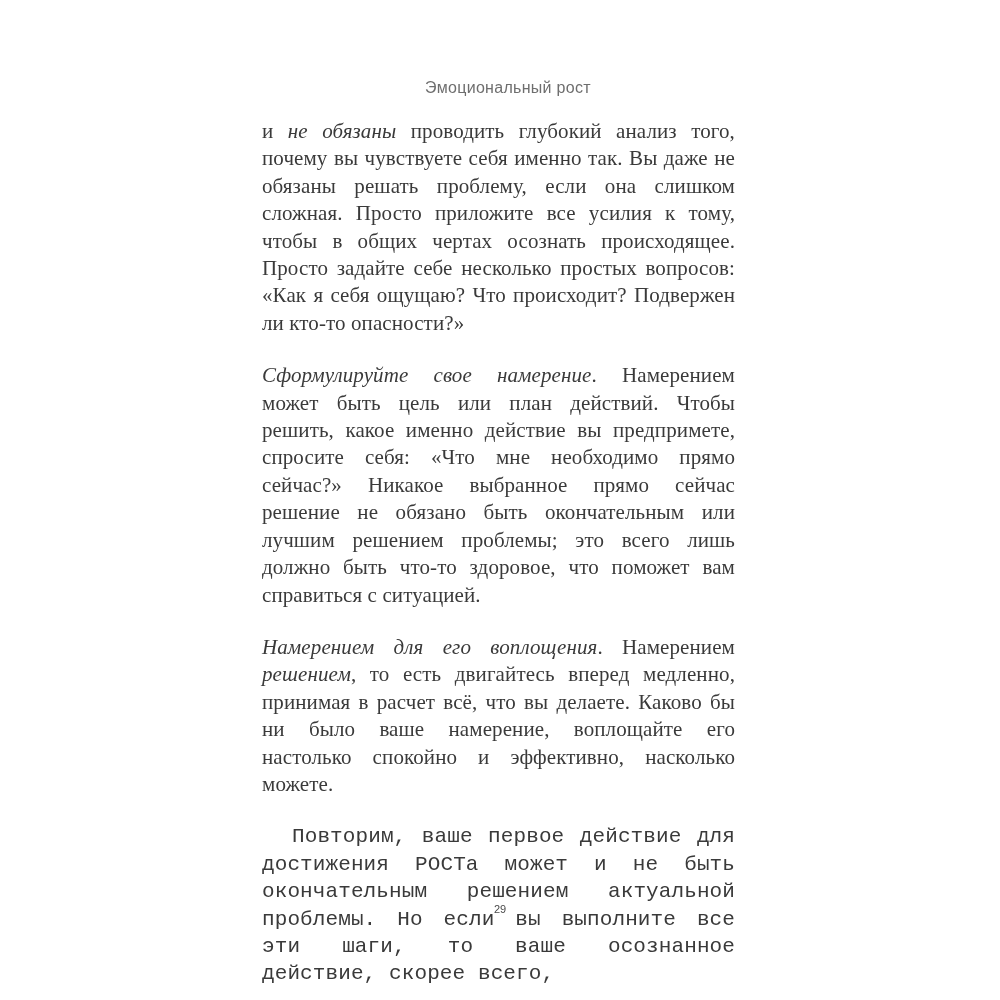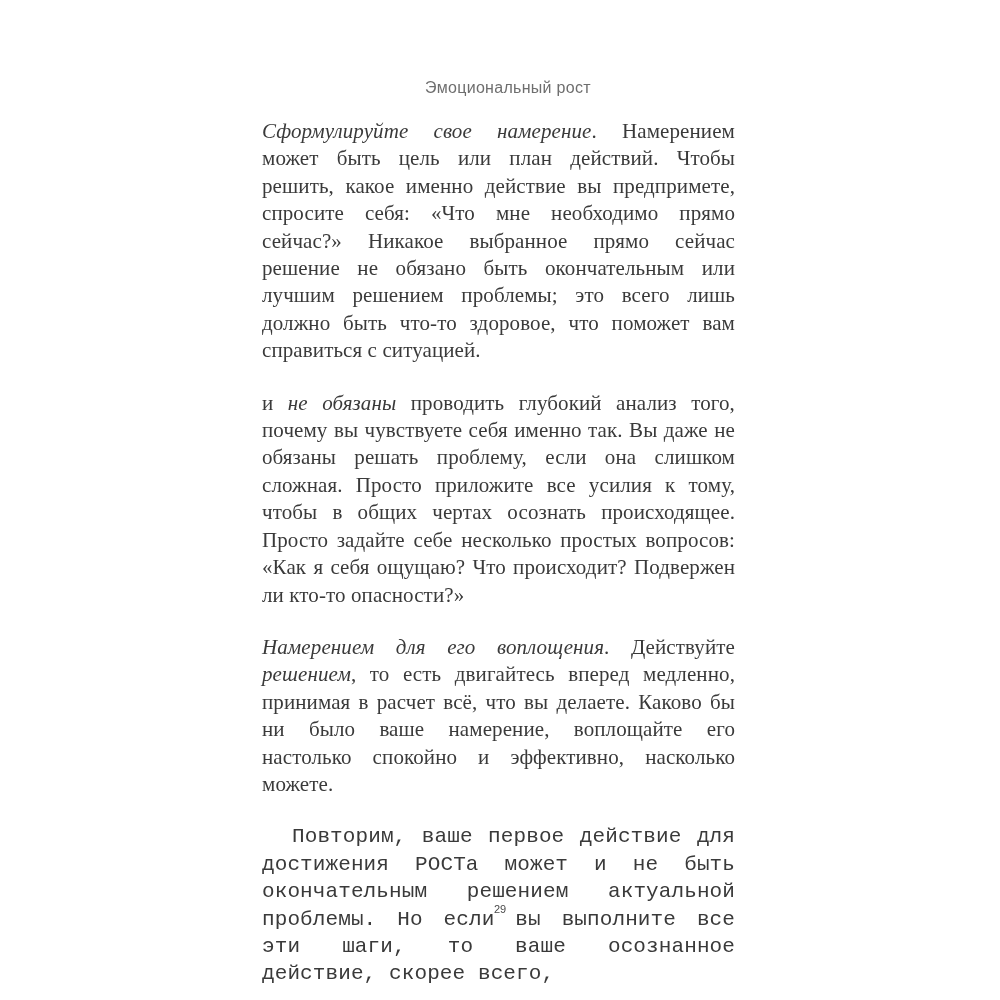--- a/index.html
+++ b/index.html
@@ -62,20 +62,20 @@
     color: var(--folio-color, #4a4a4a);
   }
 </style>
 </head>
 <body style="--bg: #ffffff; --text-color: #3a3a3a; --head-color: #6e6e6e; --folio-color: #4a4a4a;">
 
 <div class="page">
   <div class="running-head">Эмоциональный рост</div>
 
   <div class="body-text" id="body-text">
+      <p><span>и </span><em>не обязаны</em><span> проводить глубокий анализ того, почему вы чувствуете себя именно так. Вы даже не обязаны решать проблему, если она слишком сложная. Просто приложите все усилия к тому, чтобы в общих чертах осознать происходящее. Просто задайте себе несколько простых вопросов: «Как я себя ощущаю? Что происходит? Подвержен ли кто-то опасности?»</span></p>
       <p><em>Сформулируйте свое намерение</em><span>. Намерением может быть цель или план действий. Чтобы решить, какое именно действие вы предпримете, спросите себя: «Что мне необходимо прямо сейчас?» Никакое выбранное прямо сейчас решение не обязано быть окончательным или лучшим решением проблемы; это всего лишь должно быть что-то здоровое, что поможет вам справиться с ситуацией.</span></p>
-      <p><span>и </span><em>не обязаны</em><span> проводить глубокий анализ того, почему вы чувствуете себя именно так. Вы даже не обязаны решать проблему, если она слишком сложная. Просто приложите все усилия к тому, чтобы в общих чертах осознать происходящее. Просто задайте себе несколько простых вопросов: «Как я себя ощущаю? Что происходит? Подвержен ли кто-то опасности?»</span></p>
-      <p><em>Намерением для его воплощения</em><span>. Действуйте </span><em>решением</em><span>, то есть двигайтесь вперед медленно, принимая в расчет всё, что вы делаете. Каково бы ни было ваше намерение, воплощайте его настолько спокойно и эффективно, насколько можете.</span></p>
+      <p><em>Намерением для его воплощения</em><span>. Намерением </span><em>решением</em><span>, то есть двигайтесь вперед медленно, принимая в расчет всё, что вы делаете. Каково бы ни было ваше намерение, воплощайте его настолько спокойно и эффективно, насколько можете.</span></p>
       <p class="indent"><span>Повторим, ваше первое действие для достижения РОСТа может и не быть окончательным решением актуальной проблемы. Но если вы выполните все эти шаги, то ваше осознанное действие, скорее всего,</span></p>
     </div>
 
   <div class="page-number">29</div>
 </div>
 
 </body></html>

